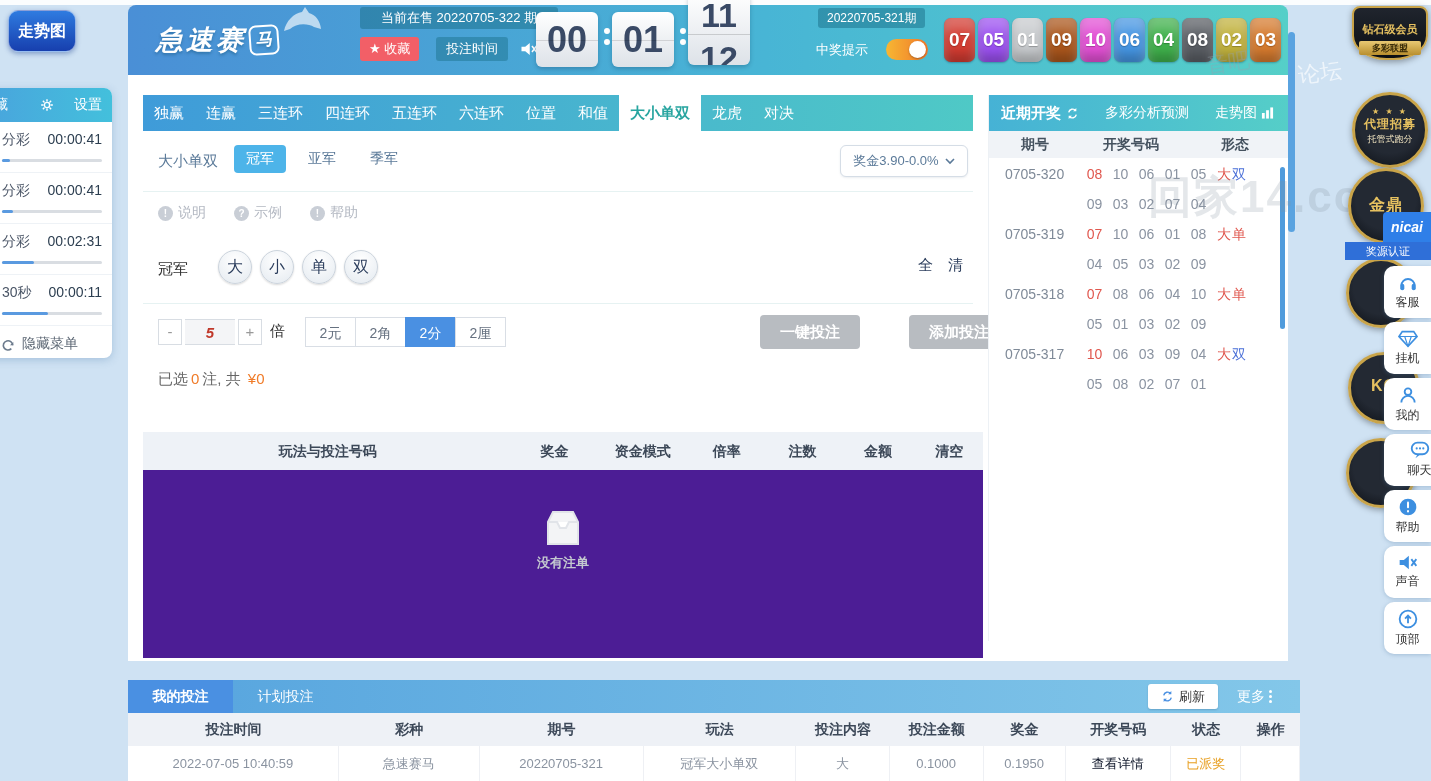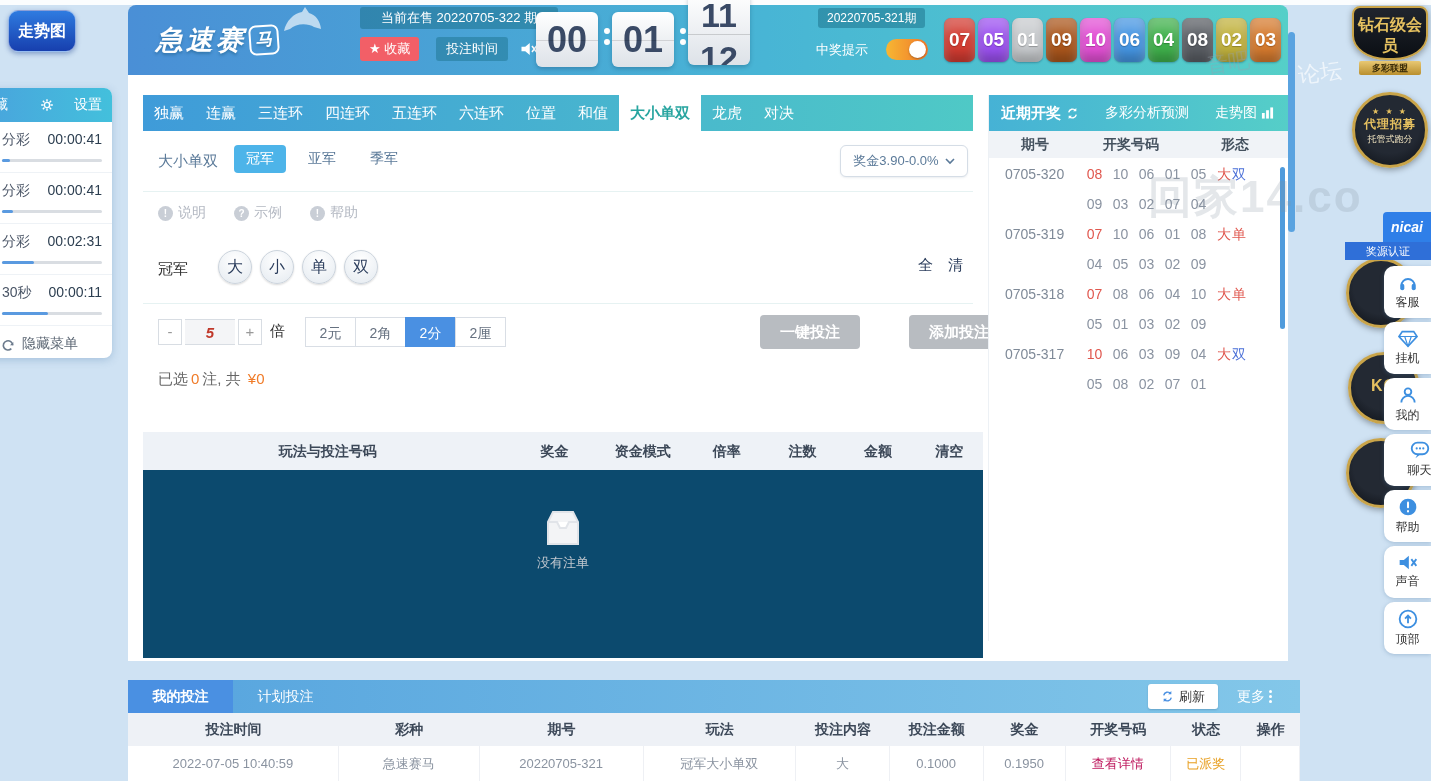--- a/index.html
+++ b/index.html
@@ -79,21 +79,21 @@
   #stk-val{position:absolute;left:57px;top:244px;width:50px;height:26px;background:#f4f5f7;border-top:1px solid #d8dde3;border-bottom:1px solid #d8dde3;color:#c0392b;font-size:15px;font-weight:bold;font-style:italic;text-align:center;line-height:26px;box-sizing:border-box;}
   #stk-bei{position:absolute;left:142px;top:247px;font-size:15px;color:#333;}
   #units{position:absolute;left:178px;top:242px;display:flex;}
   .unit{width:51px;height:30px;background:#fff;border:1px solid #d9dee5;margin-left:-1px;color:#667180;font-size:14px;text-align:center;line-height:30px;box-sizing:border-box;}
   .unit.active{background:#4a90e2;border-color:#4a90e2;color:#fff;}
   .big-btn{position:absolute;top:240px;width:100px;height:34px;background:#b8bcc1;border-radius:4px;color:#fff;font-size:15px;font-weight:bold;text-align:center;line-height:34px;}
   #summary{position:absolute;left:30px;top:295px;font-size:15px;color:#666;}
   #summary .hl{color:#f07b28;padding:0 3px;}
   #betslip{position:absolute;left:15px;top:357px;width:840px;}
   #betslip .bs-head{display:flex;height:38px;background:#eef2f7;font-size:14px;font-weight:bold;color:#3c4858;line-height:38px;text-align:center;}
-  #betslip .bs-body{position:relative;height:188px;background:#0c4a6e;}
+  #betslip .bs-body{position:relative;height:188px;background:#4c1d95;font-weight:bold;}
   #empty-state{position:absolute;left:50%;top:38px;transform:translateX(-50%);text-align:center;color:#c3c8cf;font-size:13px;}
 
   
   #recent{position:absolute;left:860px;top:20px;width:300px;height:546px;background:#fff;border-left:1px solid #edf1f5;box-sizing:border-box;}
   #recent .rhead{height:36px;background:linear-gradient(90deg,#46b2d5,#55cec8);display:flex;align-items:center;justify-content:space-between;padding:0 14px 0 12px;color:#fff;}
   #recent .rhead .rtitle{font-size:15px;font-weight:bold;display:flex;align-items:center;gap:5px;}
   #recent .rhead .rlink{font-size:14px;display:flex;align-items:center;gap:4px;}
   #recent .rcols{position:relative;height:27px;background:#f0f3f7;font-size:14px;font-weight:bold;color:#45525f;line-height:27px;}
   #recent .rcols span{position:absolute;}
   #rrows{position:relative;}
@@ -113,32 +113,32 @@
   #mb-head{position:relative;height:33px;background:linear-gradient(90deg,#56a4de,#83c7e9);display:flex;}
   .mb-tab{width:105px;text-align:center;line-height:33px;color:#fff;font-size:14px;}
   .mb-tab.active{background:#4a90e2;font-weight:bold;}
   #mb-refresh{position:absolute;right:82px;top:4px;width:70px;height:25px;background:#fff;border-radius:3px;display:flex;align-items:center;justify-content:center;gap:5px;font-size:13px;color:#333;box-shadow:0 1px 2px rgba(0,40,80,.2);}
   #mb-more{position:absolute;right:28px;top:0;height:33px;display:flex;align-items:center;gap:4px;color:#fff;font-size:14px;}
   .vdots{display:inline-block;width:3px;}
   .vdots i{display:block;width:3px;height:3px;border-radius:50%;background:#fff;margin:2px 0;}
   #mb-cols{display:flex;height:33px;background:#eef1f6;font-size:14px;font-weight:bold;color:#3c4858;line-height:33px;text-align:center;}
   #mb-row{display:flex;height:35px;background:#fff;font-size:13px;color:#8a93a0;line-height:35px;text-align:center;}
   #mb-row>div{border-right:1px solid #eef0f4;box-sizing:border-box;}
-  #mb-row .c-detail{color:#be185d;}
+  #mb-row .c-detail{color:#0f172a;}
   #mb-row .c-status{color:#e8a023;}
   .w0{width:18%;} .w1{width:12%;} .w2{width:14%;} .w3{width:13%;} .w4{width:8%;} .w5{width:8%;} .w6{width:7%;} .w7{width:9%;} .w8{width:6%;} .w9{width:5%;}
   .bw0{width:44%;} .bw1{width:10%;} .bw2{width:11%;} .bw3{width:9%;} .bw4{width:9%;} .bw5{width:9%;} .bw6{width:8%;}
 
   
   .medal{position:absolute;border-radius:50%;background:radial-gradient(circle at 50% 40%,#232933 55%,#0b0e13);border:3px solid #c9a449;box-shadow:0 2px 6px rgba(0,0,0,.35);color:#e6c160;text-align:center;box-sizing:border-box;z-index:6;}
   .medal .m1{font-size:12px;font-weight:bold;letter-spacing:1px;}
   .medal .m2{font-size:9px;color:#f3e6c2;}
   .medal .mstars{font-size:8px;color:#e6c160;letter-spacing:2px;}
   #bg-diamond{left:1352px;top:6px;width:76px;height:54px;border-radius:8px 8px 45% 45%;background:linear-gradient(180deg,#20252e,#0b0e13);border:2px solid #c9a449;box-shadow:0 2px 6px rgba(0,0,0,.35);text-align:center;z-index:6;box-sizing:border-box;}
-  #bg-diamond .m1{font-size:16px;font-weight:bold;color:#e6c160;margin-top:7px;}
+  #bg-diamond .m1{font-size:11px;font-weight:bold;color:#e6c160;margin-top:14px;}
   #bg-diamond .mrib{margin:4px auto 0;width:62px;height:14px;background:linear-gradient(180deg,#e8c873,#b98f2e);color:#3a2c08;font-size:9px;font-weight:bold;line-height:14px;border-radius:2px;}
   #nicai-box{left:1383px;top:212px;width:48px;height:30px;background:#2f7fe8;border-radius:4px 0 0 0;color:#fff;text-align:center;z-index:7;}
   #nicai-box .n1{font-size:14px;font-weight:bold;font-style:italic;line-height:30px;}
   #nicai-strip{left:1345px;top:242px;width:86px;height:18px;background:#2f6fd8;color:#fff;font-size:11px;text-align:center;line-height:18px;z-index:7;}
   .rbtn{position:absolute;left:1384px;width:47px;height:52px;background:#fff;border-radius:10px 0 0 10px;box-shadow:0 1px 4px rgba(80,120,160,.35);display:flex;flex-direction:column;align-items:center;justify-content:center;gap:2px;z-index:8;}
   .rbtn .rlabel{font-size:12px;color:#333;}
   svg{display:block;}
 </style>
 </head>
 <body>
@@ -512,20 +512,23 @@
 
   <div class="abs" id="bg-diamond">
     <div class="m1">钻石级会员</div>
     <div class="mrib">多彩联盟</div>
   </div>
   <div class="medal" style="left:1352px;top:92px;width:76px;height:76px;padding-top:12px;">
     <div class="mstars">★ ★ ★</div>
     <div class="m1">代理招募</div>
     <div class="m2">托管式跑分</div>
   </div>
+  <div class="medal" style="left:1348px;top:168px;width:76px;height:76px;padding-top:24px;">
+    <div class="m1" style="font-size:16px;">金鼎</div>
+  </div>
   <div class="abs" id="nicai-box">
       <div class="n1">nicai</div>
     </div>
   <div class="abs" id="nicai-strip">奖源认证</div>
   <div class="medal" style="left:1346px;top:258px;width:70px;height:70px;"></div>
   <div class="medal" style="left:1348px;top:352px;width:72px;height:72px;padding-top:22px;">
     <div class="m1" style="font-size:16px;">KG</div>
   </div>
   <div class="medal" style="left:1346px;top:438px;width:70px;height:70px;"></div>
 

